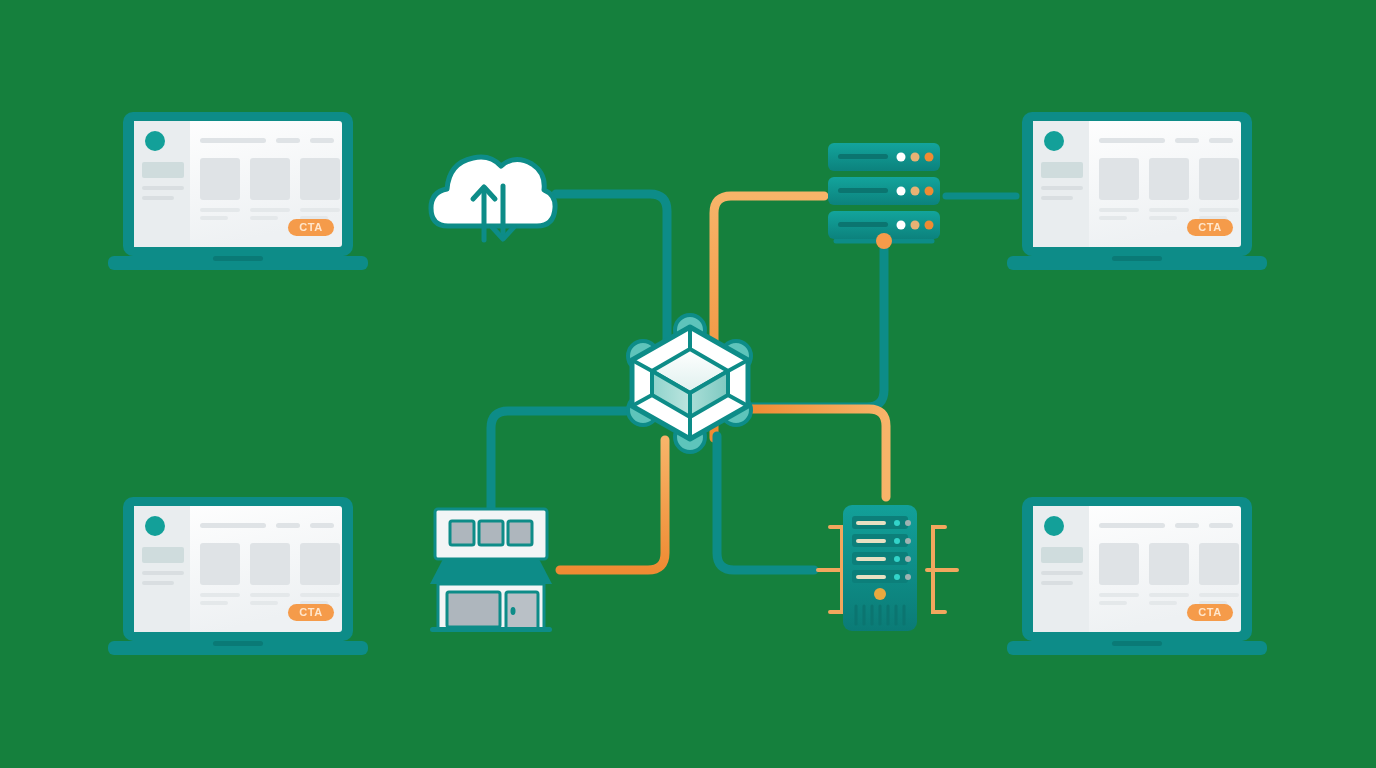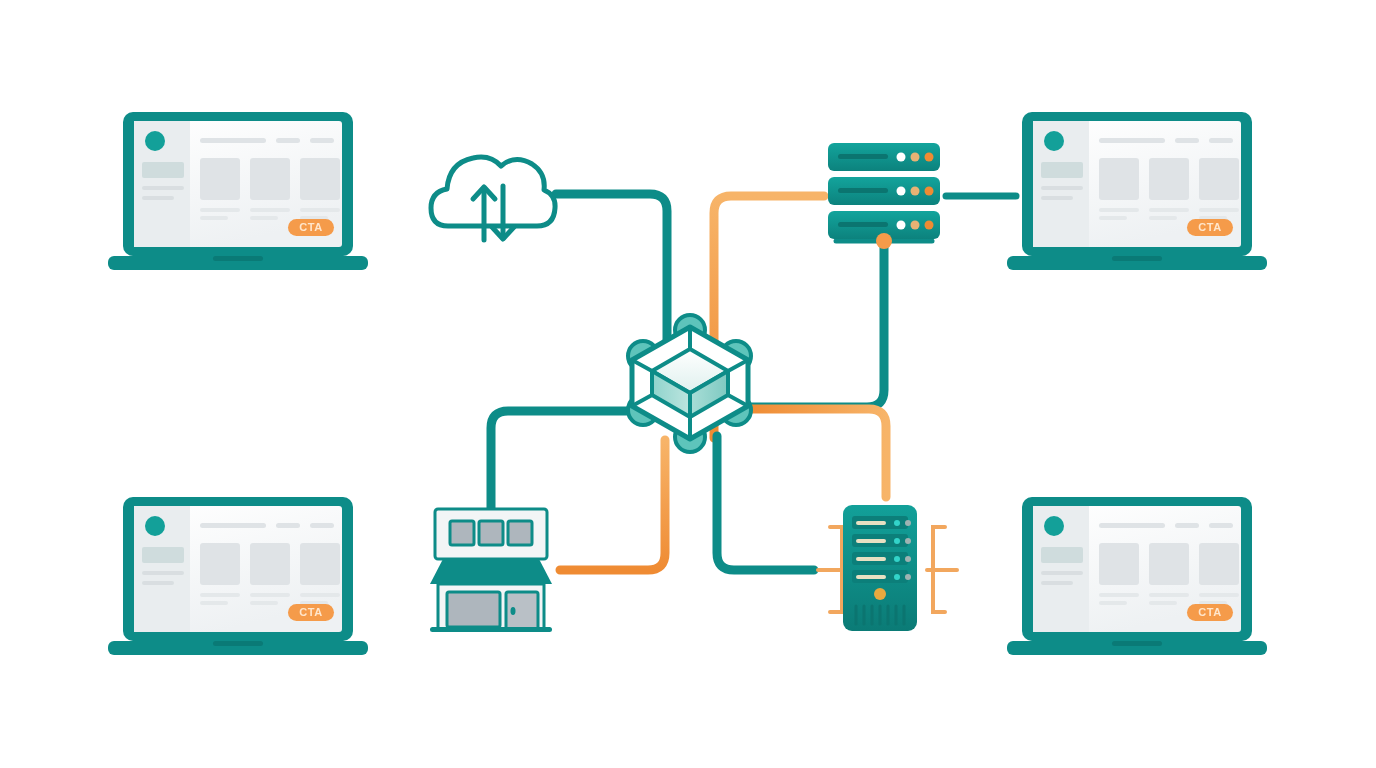--- a/index.html
+++ b/index.html
@@ -7,21 +7,21 @@
     padding: 0;
     background: #1e212b;
   }
   body {
     font-family: "Liberation Sans", sans-serif;
   }
   #stage {
     position: relative;
     width: 1376px;
     height: 768px;
-    background: #ffffff;
+    background: #15803d;
     overflow: hidden;
   }
   #stage svg.layer {
     position: absolute;
     top: 0;
     left: 0;
     width: 1376px;
     height: 768px;
   }
   .cta-text {

